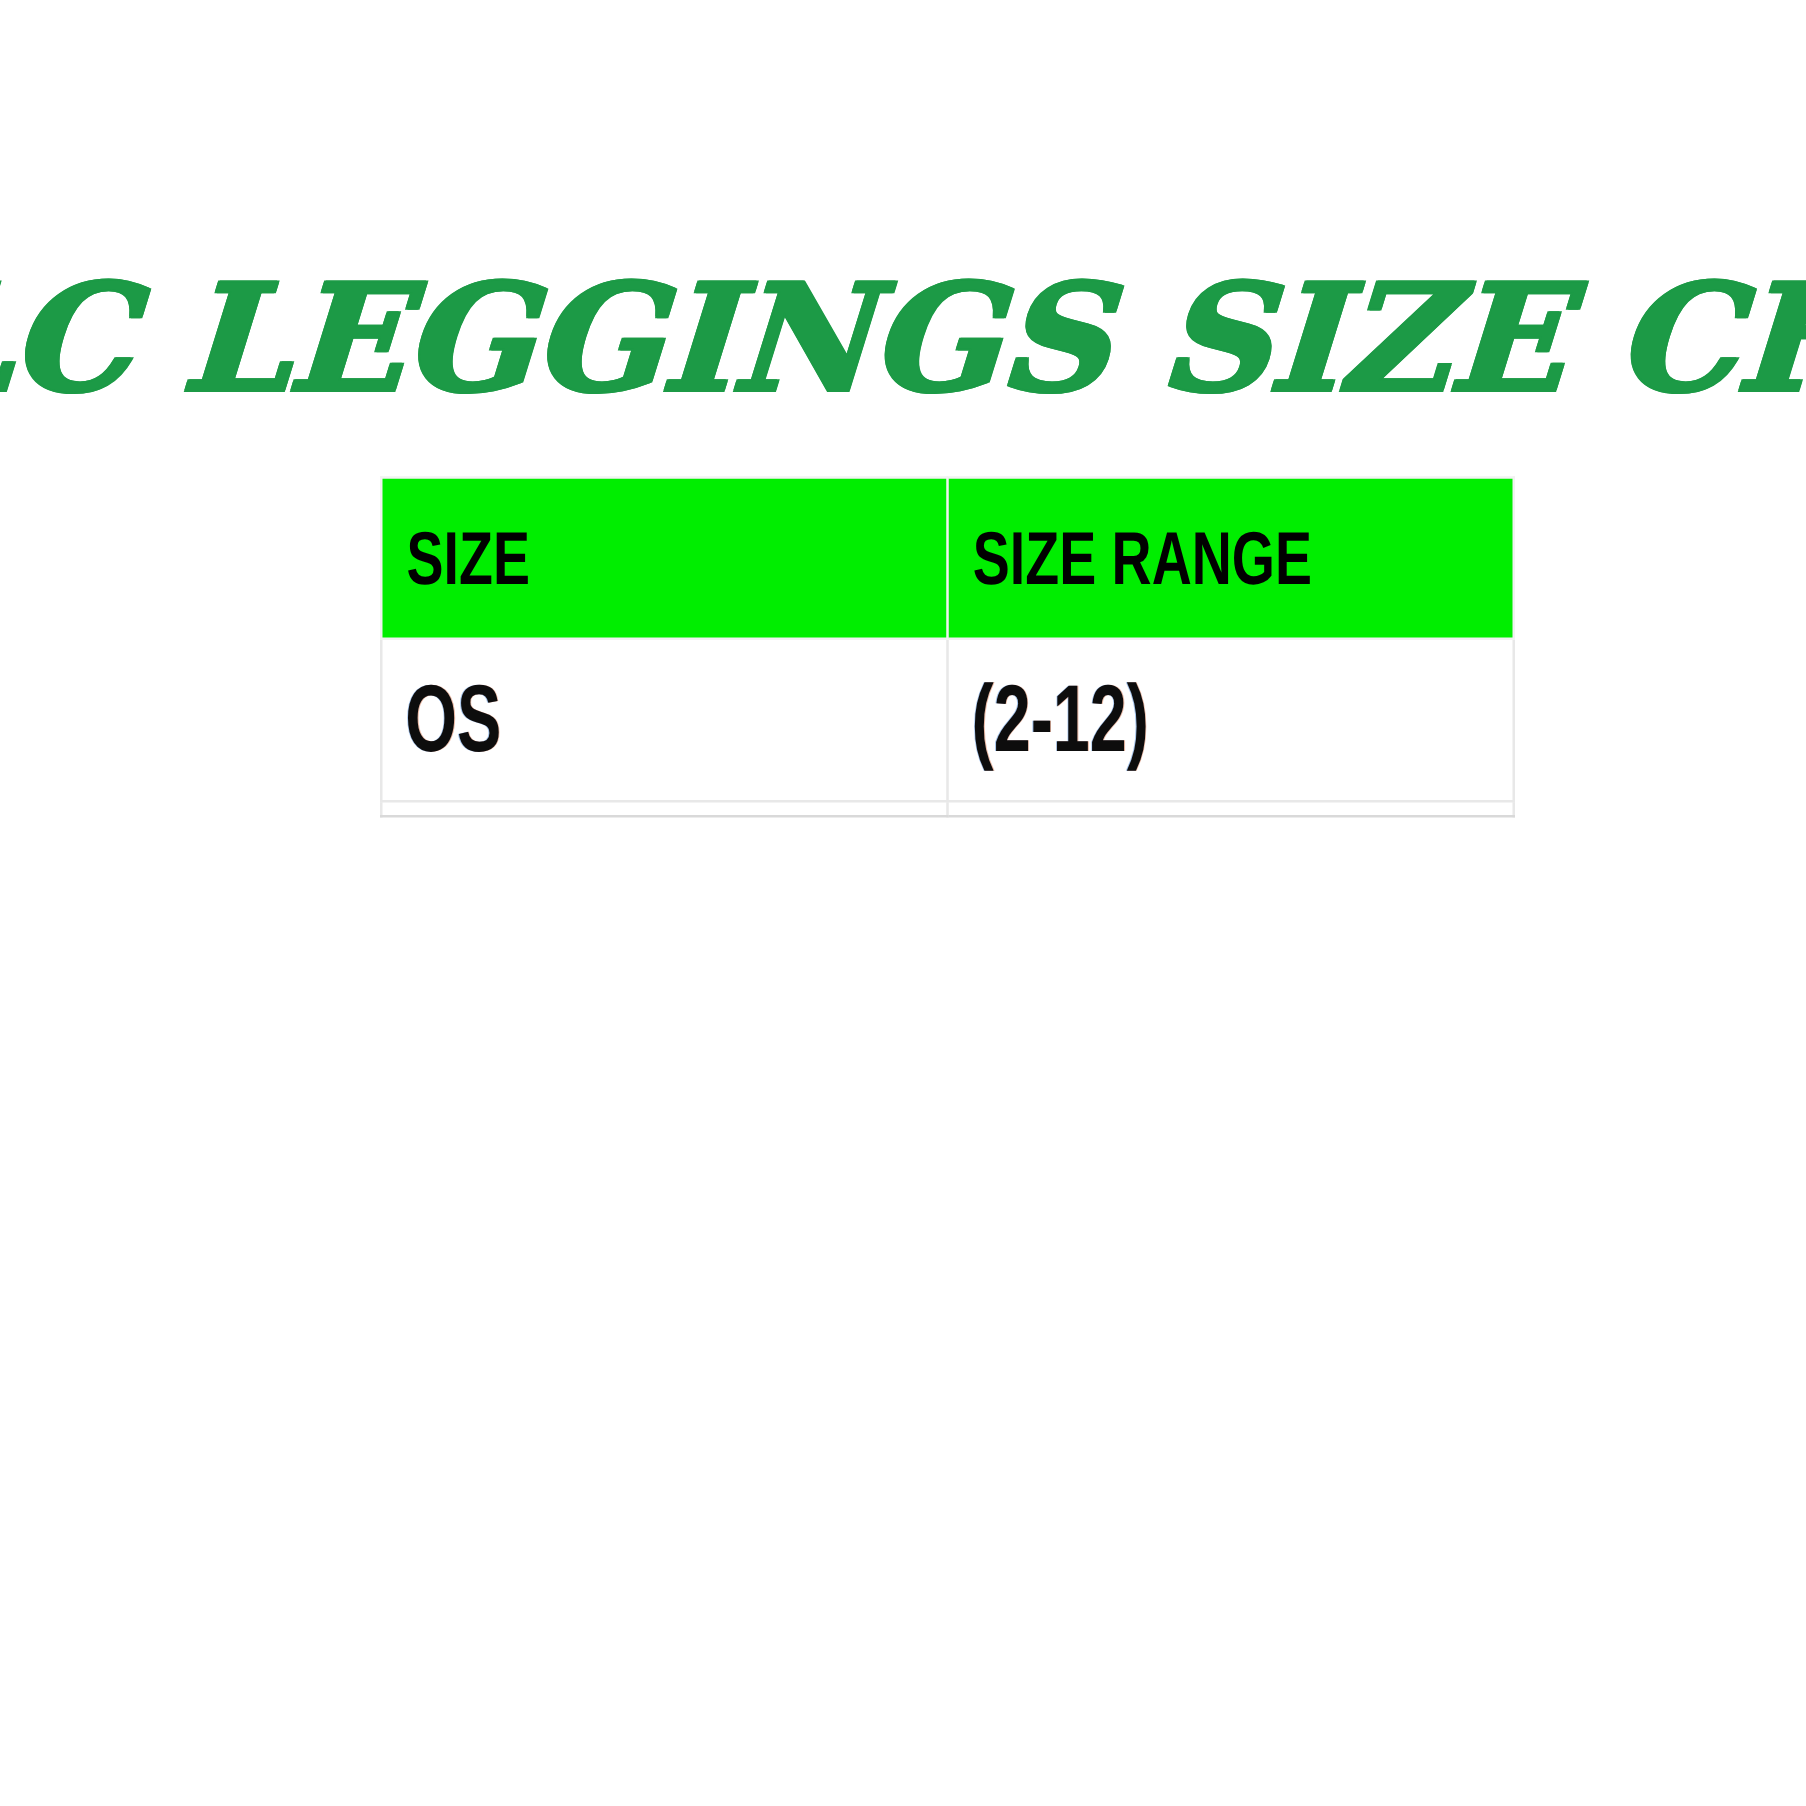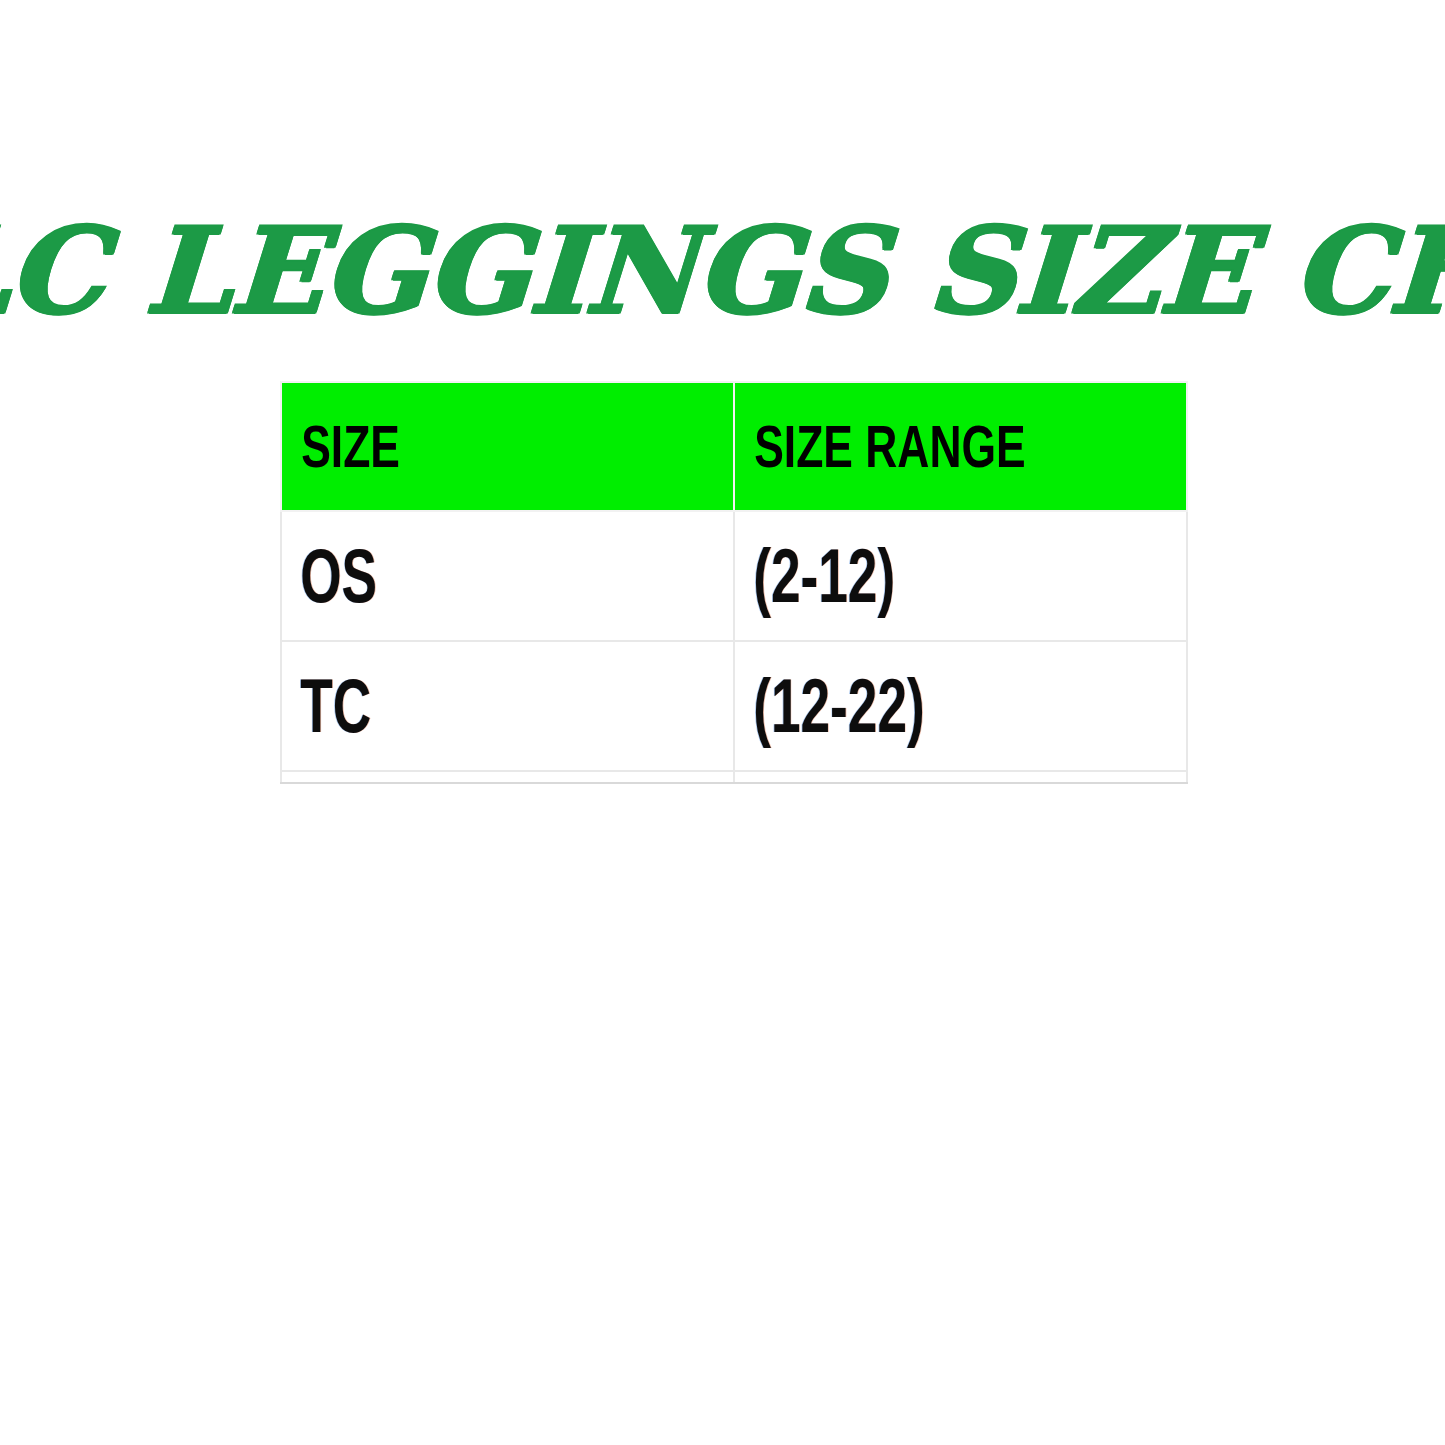--- a/index.html
+++ b/index.html
@@ -44,21 +44,21 @@
     text-shadow:
        1.5px 0 0 #1c9a46,
       -1.5px 0 0 #1c9a46,
        0 1.5px 0 #1c9a46,
        0 -1.5px 0 #1c9a46;
   }
 
   
   #size-table {
     position: absolute;
-    left: 280px;
+    left: 304px;
     top: 381px;
     width: 906px;
     border-collapse: collapse;
     table-layout: fixed;
   }
   #size-table col.c-size  { width: 453px; }
   #size-table col.c-range { width: 453px; }
 
   #size-table th,
   #size-table td {
@@ -142,28 +142,20 @@
 
       <tr>
         <td>
           <span class="cell-text">OS</span>
         </td>
         <td>
           <span class="cell-text">(2-12)</span>
         </td>
       </tr>
 
-      <tr>
-        <td>
-          <span class="cell-text">TC</span>
-        </td>
-        <td>
-          <span class="cell-text">(12-22)</span>
-        </td>
-      </tr>
 
 
 
 
 
       <tr class="stub">
         <td></td>
         <td></td>
       </tr>
 

